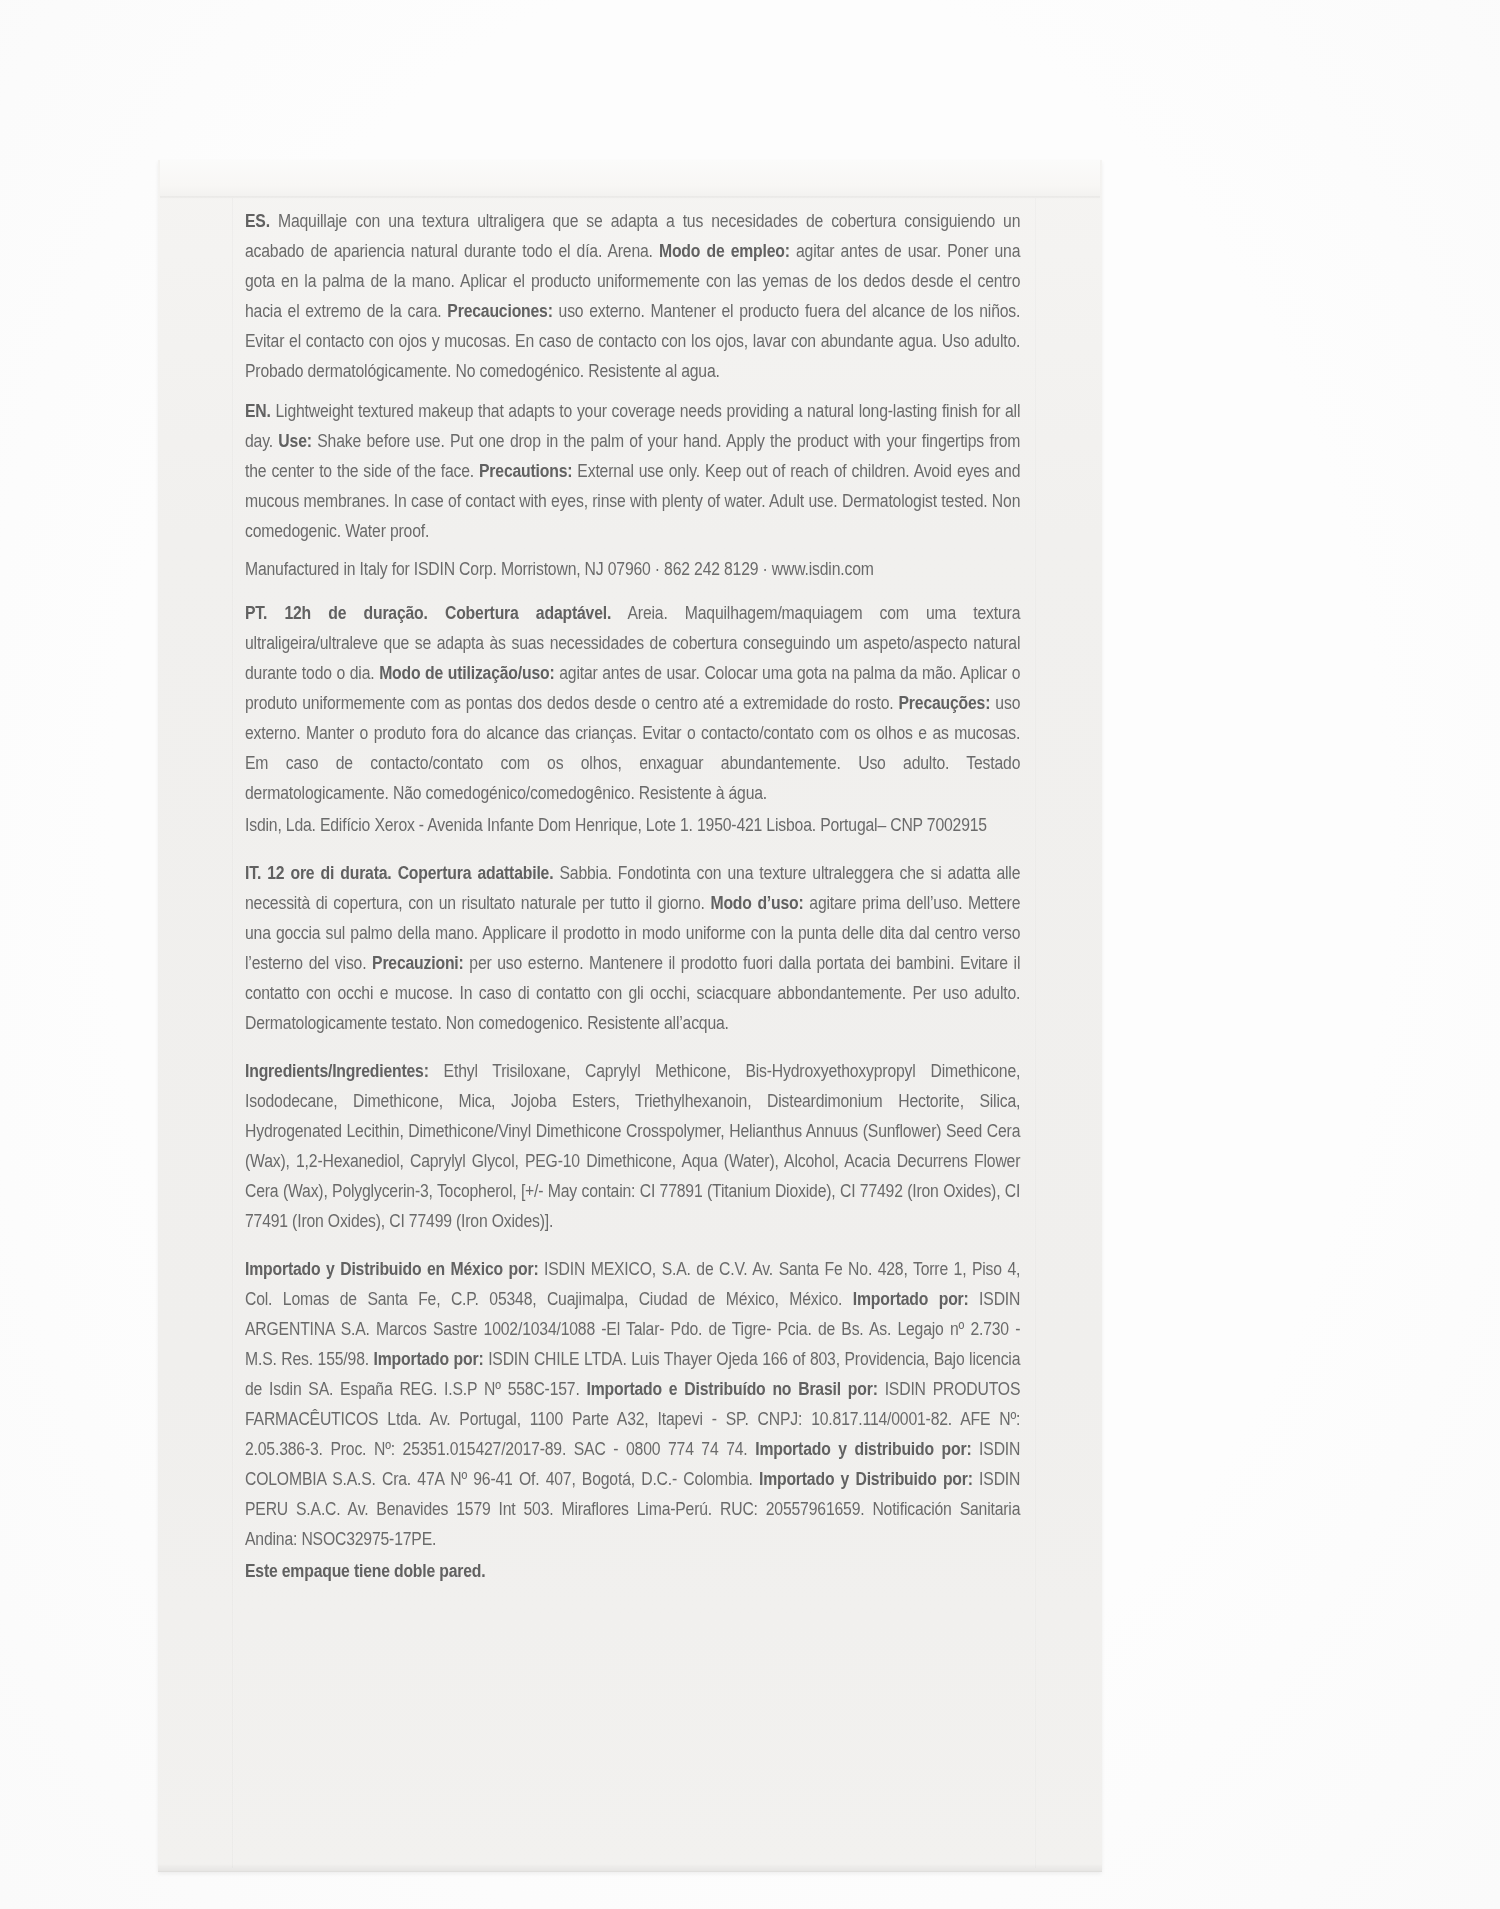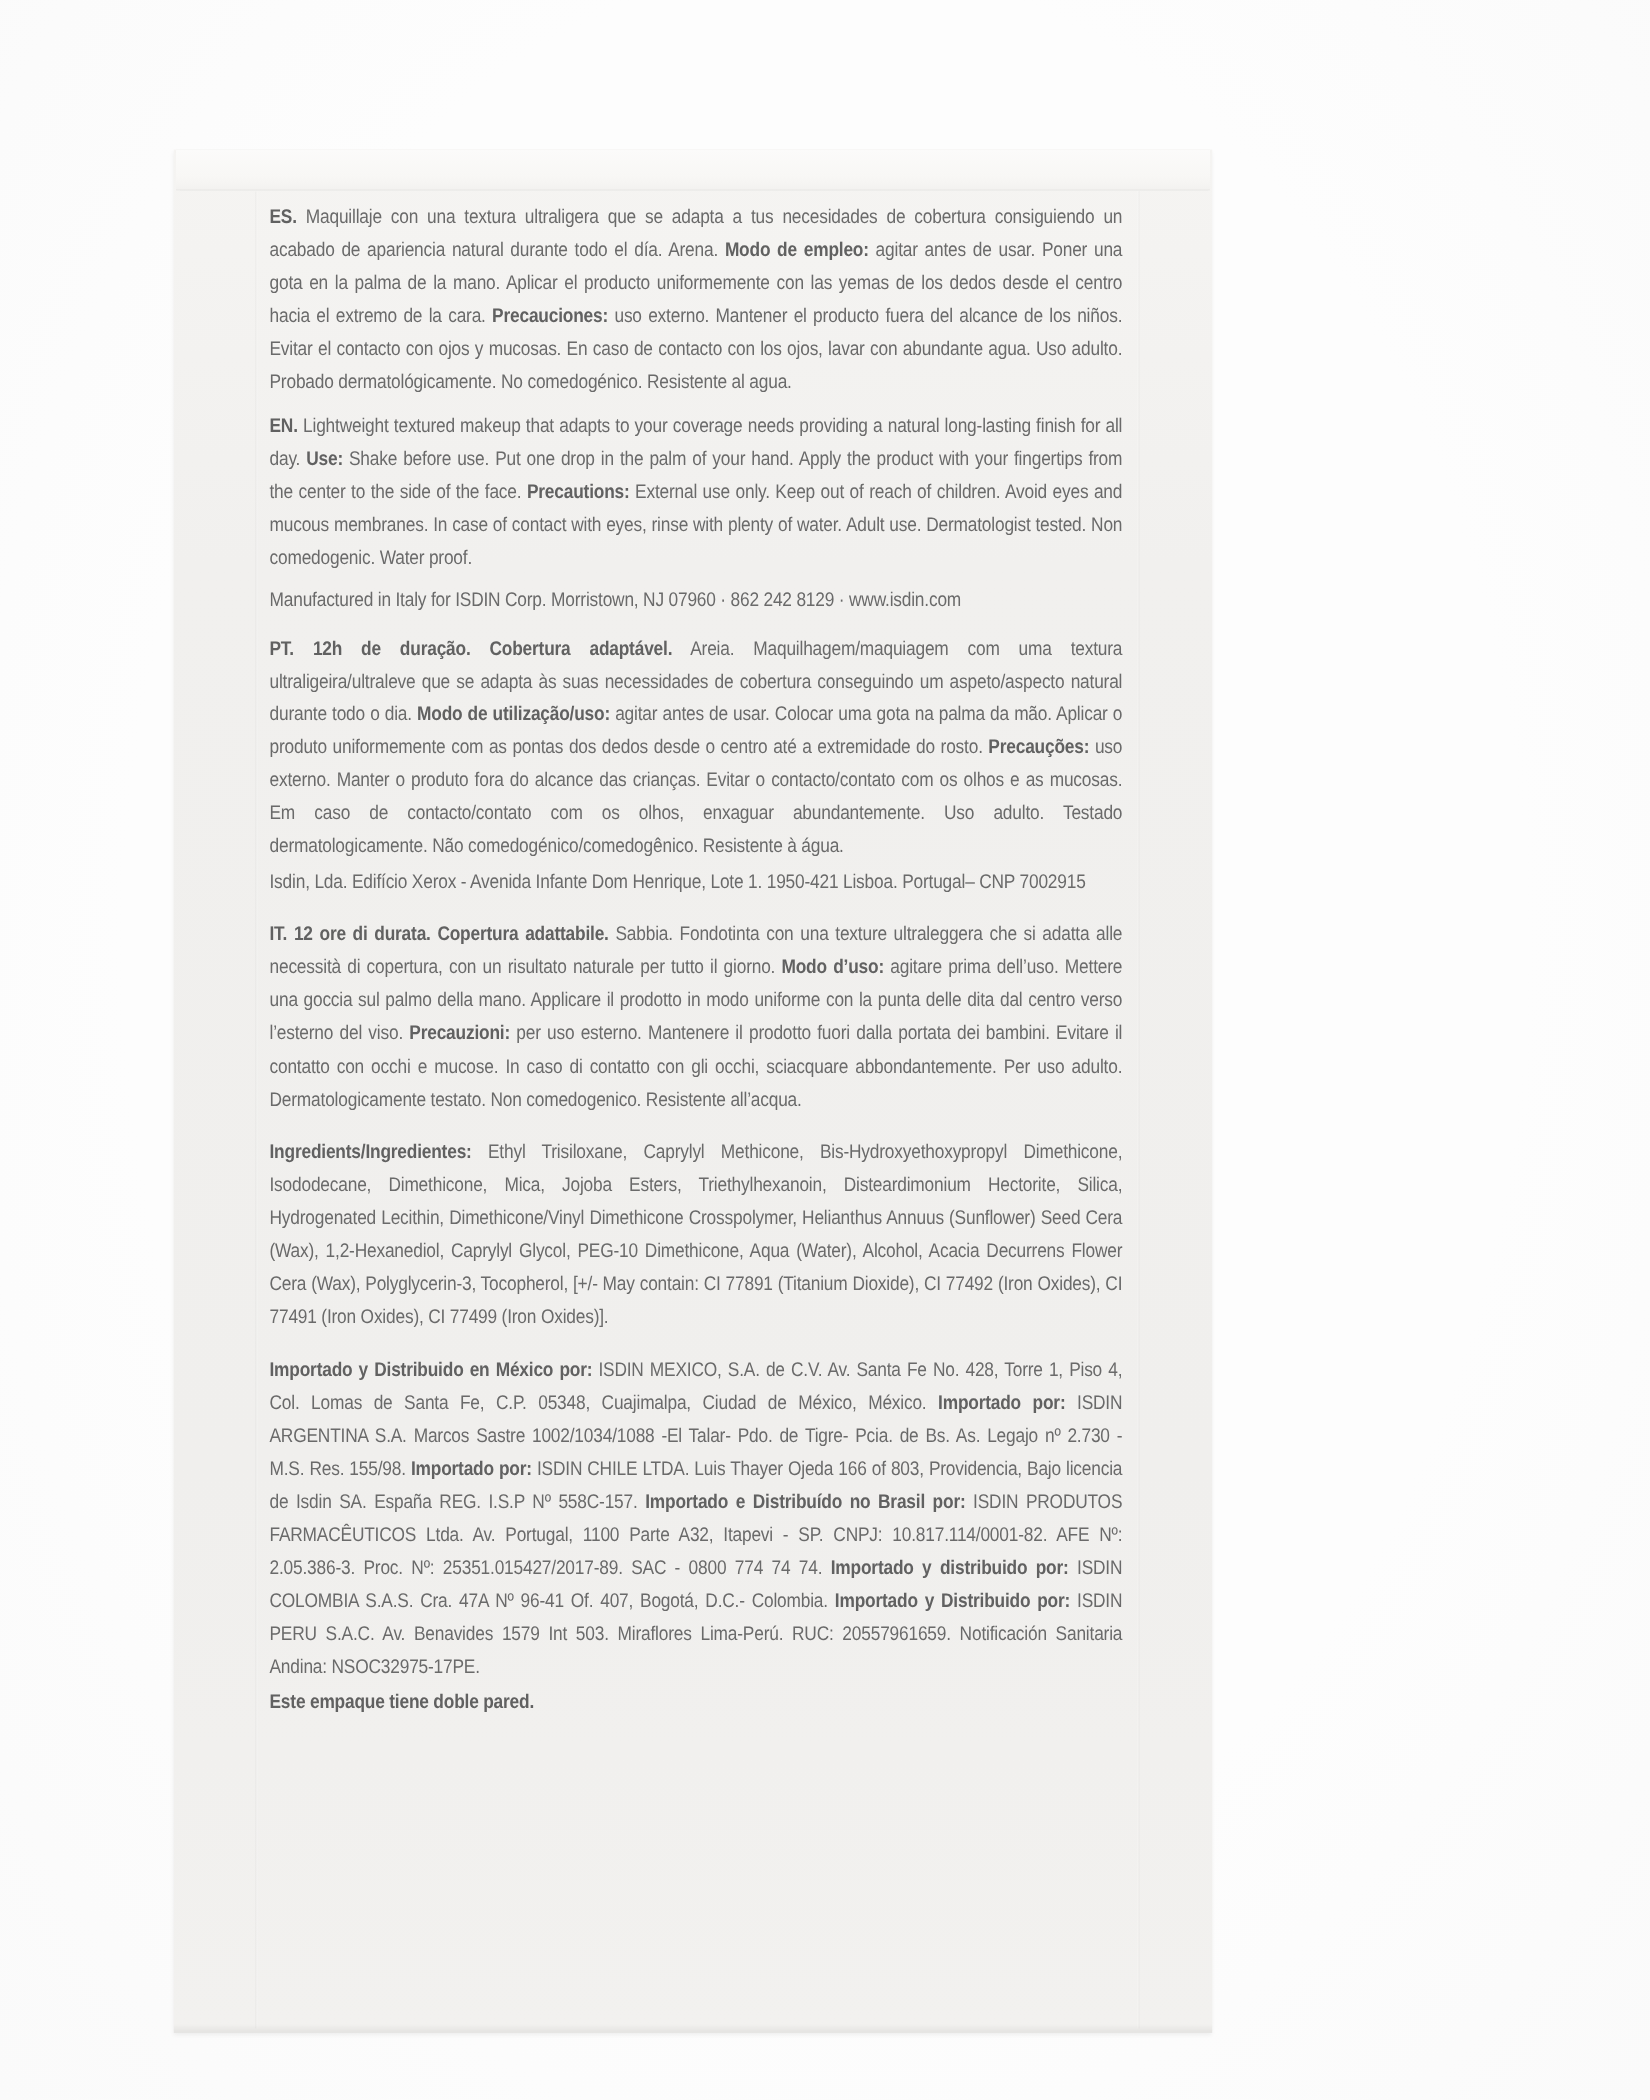--- a/index.html
+++ b/index.html
@@ -16,21 +16,21 @@
   }
   .photo {
     position: absolute;
     inset: 0;
     background: radial-gradient(ellipse at 50% 45%, #fdfdfd 60%, #fafafa 100%);
   }
   
   .box {
     position: absolute;
     left: 158px;
-    top: 136px;
+    top: 160px;
     width: 944px;
     height: 1712px;
     background: linear-gradient(180deg, #f5f4f2 0%, #f1f0ee 22%, #f0efed 70%, #f2f1ef 100%);
     box-shadow: 0 2px 4px rgba(0,0,0,0.06);
   }
   
   .box-lip {
     position: absolute;
     left: 2px;
     top: 0;

